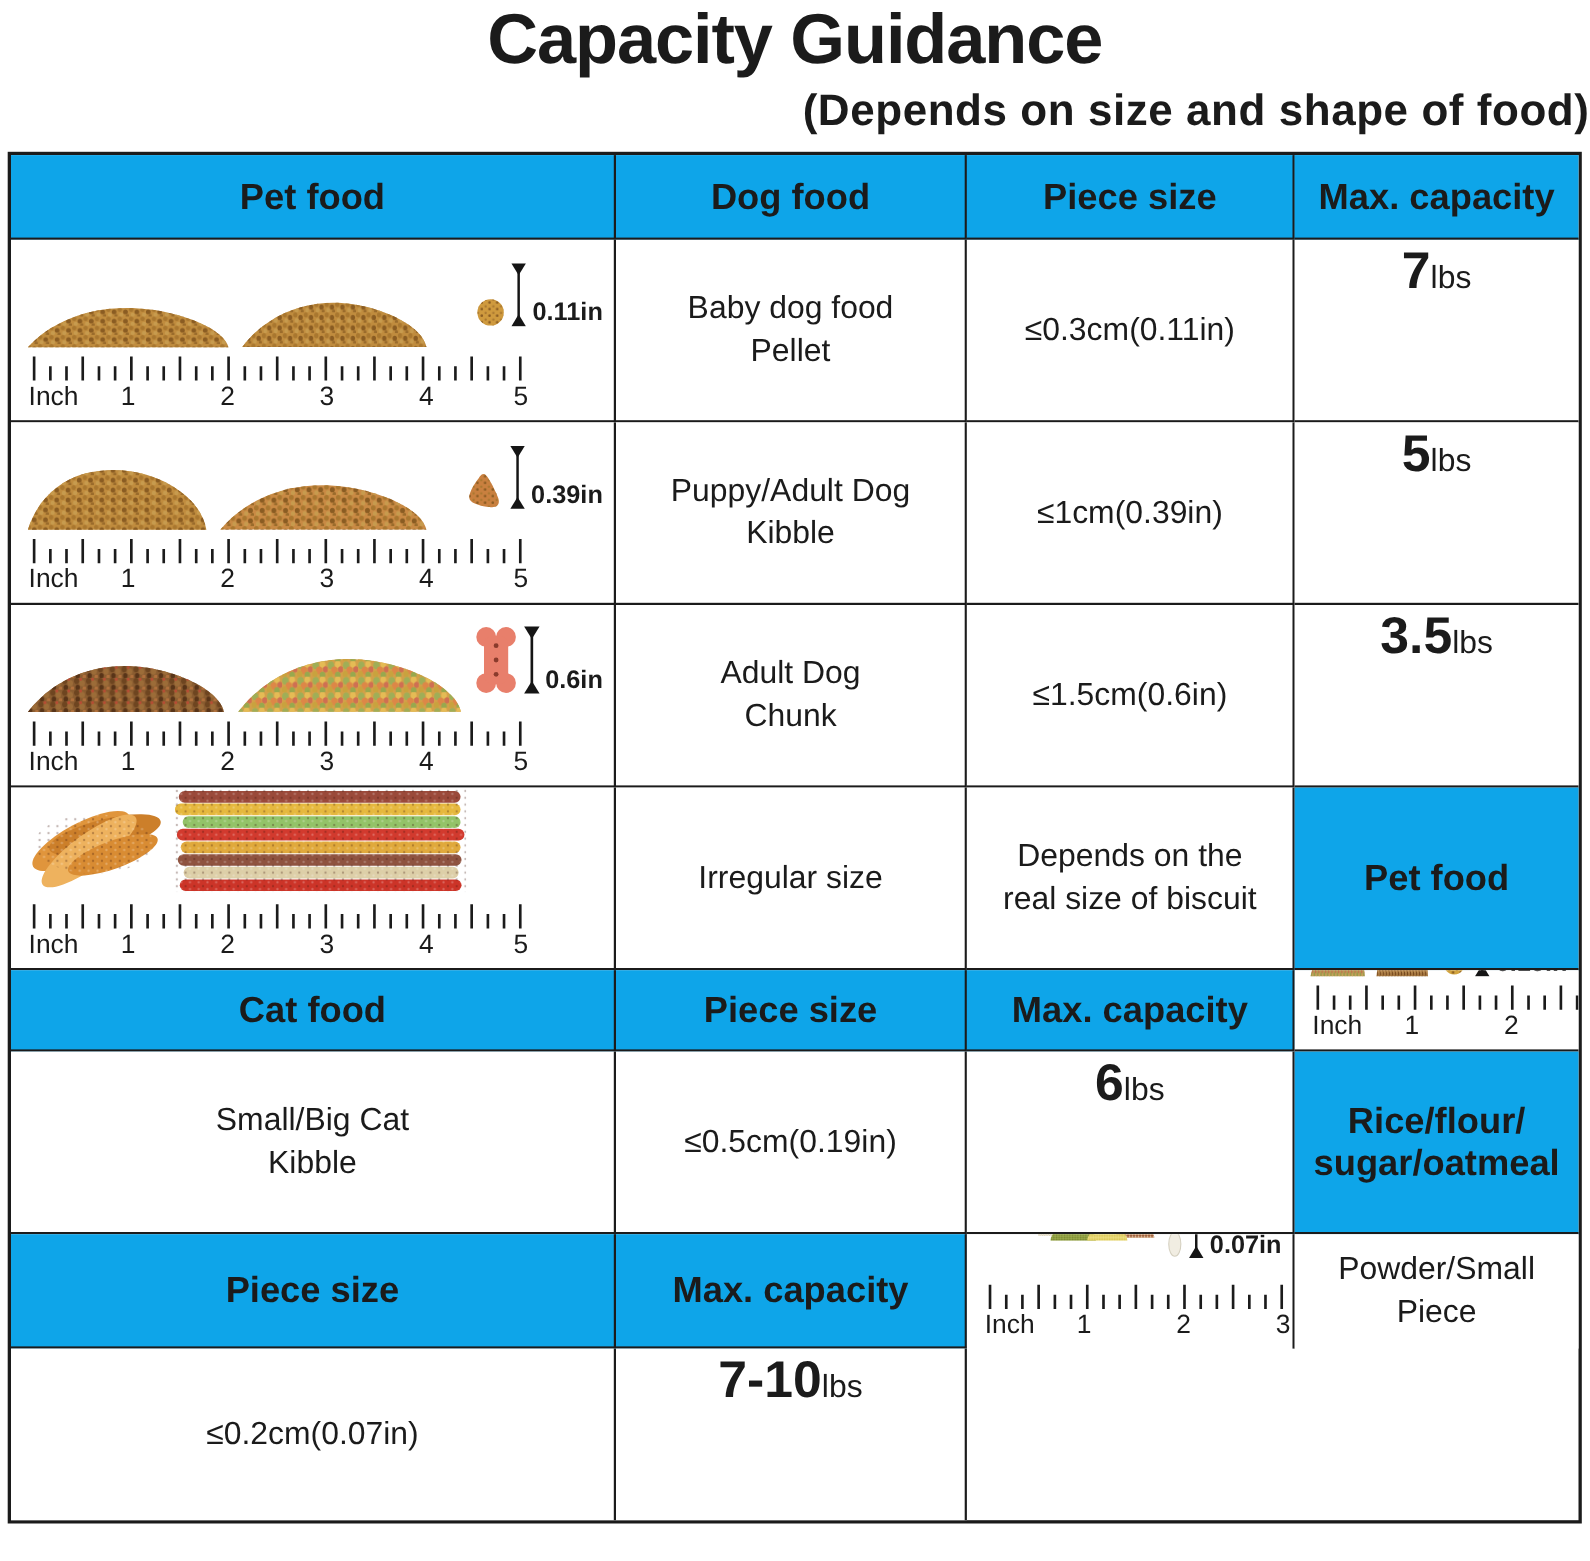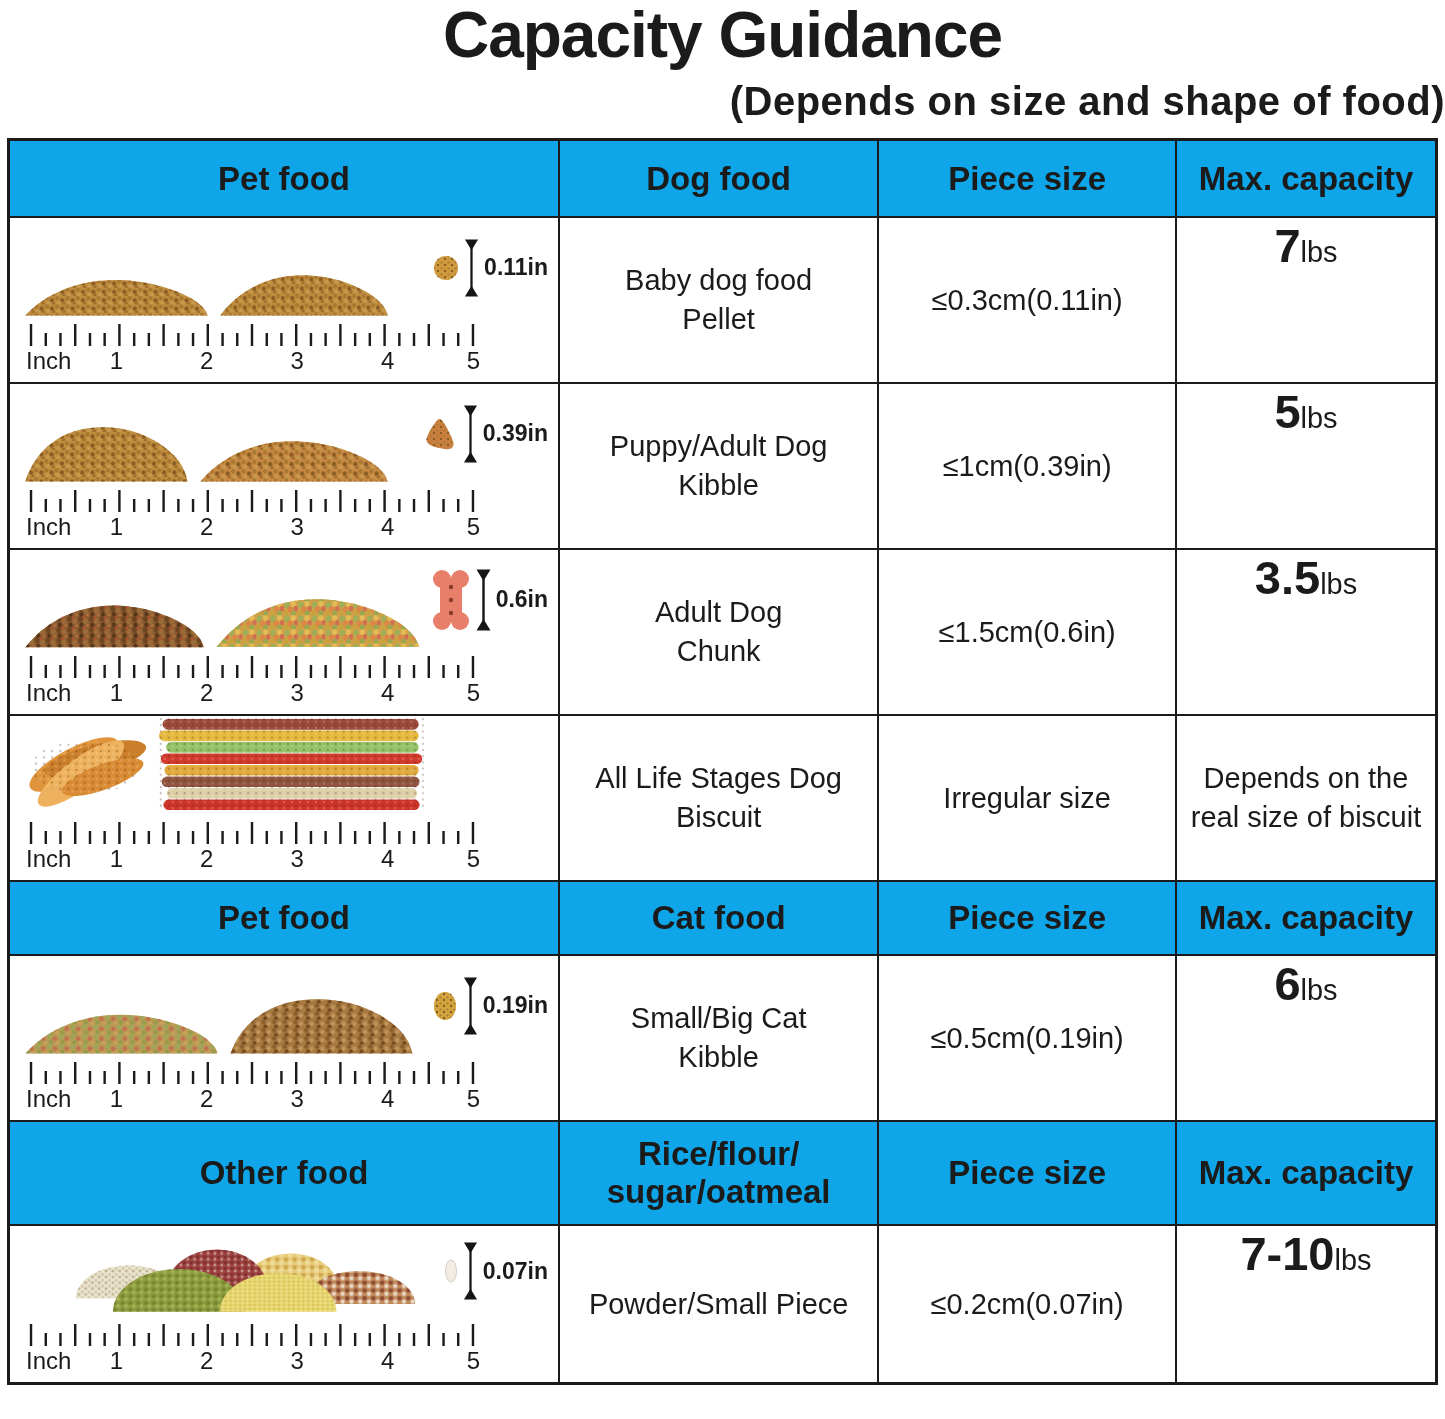--- a/index.html
+++ b/index.html
@@ -15,21 +15,21 @@
   .cell.last-row{border-bottom:none;}
   .hcell{background:#0ea5e9;font-size:33px;font-weight:700;text-align:center;white-space:pre-line;line-height:1.15;}
   .tcell{font-size:29px;text-align:center;white-space:pre-line;line-height:1.35;}
   .capcell{align-items:baseline;}
   .cap-inner{display:flex;align-items:baseline;justify-content:center;}
   .cap-value{font-size:47px;font-weight:700;}
   .cap-unit{font-size:29px;font-weight:400;}
   .img-cell{flex-direction:column;align-items:flex-start;justify-content:flex-end;padding:0 0 8px 0;}
   .img-main{display:flex;align-items:flex-end;gap:10px;padding-left:14px;height:102px;width:100%;box-sizing:border-box;}
   .img-main.tight{gap:6px;padding-left:8px;}
-  .dim-group{display:flex;align-items:center;gap:5px;margin-left:auto;margin-right:10px;align-self:center;}
+  .dim-group{display:flex;align-items:flex-end;gap:5px;margin-left:auto;margin-right:10px;align-self:center;}
   .dim-label{font-size:23px;font-weight:700;white-space:pre-line;text-align:center;line-height:1.1;}
   .dimfill{fill:#151515;}
   .ruler{position:relative;width:452px;margin:6px 0 0 16px;}
   .ticks-svg{display:block;width:452px;height:24px;}
   .ticks-svg use{stroke:#1b1b1b;stroke-width:2.4;fill:none;}
   .ruler-labels{position:relative;height:27px;font-size:24px;}
   .rl{position:absolute;top:0;transform:translateX(-50%);}
   .rl-unit{left:0;transform:none;}
   .rl-1{left:20%}.rl-2{left:40%}.rl-3{left:60%}.rl-4{left:80%}.rl-5{left:99%}
   svg.pile{display:block;}
@@ -300,22 +300,20 @@
       <div class="ruler-labels">
           <span class="rl rl-unit">Inch</span>
           <span class="rl rl-1">1</span>
           <span class="rl rl-2">2</span>
           <span class="rl rl-3">3</span>
           <span class="rl rl-4">4</span>
           <span class="rl rl-5">5</span>
         </div>
     </div>
   </div>
-  <div class="cell tcell">All Life Stages Dog
-Biscuit</div>
   <div class="cell tcell">Irregular size</div>
   <div class="cell tcell">Depends on the
 real size of biscuit</div>
 
   <div class="cell hcell">Pet food</div>
   <div class="cell hcell">Cat food</div>
   <div class="cell hcell">Piece size</div>
   <div class="cell hcell">Max. capacity</div>
 
   <div class="cell img-cell">
@@ -358,21 +356,20 @@
   <div class="cell tcell">Small/Big Cat
 Kibble</div>
   <div class="cell tcell">≤0.5cm(0.19in)</div>
   <div class="cell capcell">
       <div class="cap-inner">
         <span class="cap-value">6</span>
         <span class="cap-unit">lbs</span>
       </div>
     </div>
 
-  <div class="cell hcell">Other food</div>
   <div class="cell hcell">Rice/flour/
 sugar/oatmeal</div>
   <div class="cell hcell">Piece size</div>
   <div class="cell hcell">Max. capacity</div>
 
   <div class="cell img-cell last-row">
     <div class="img-main">
       <svg width="345" height="92" viewBox="0 0 355 92" style="margin-left:50px;">
           <path d="M175 62 A48 34 0 0 1 271 62 Z" fill="#e7cb79"></path>
           <path d="M175 62 A48 34 0 0 1 271 62 Z" fill="url(#pg-c)"></path>

